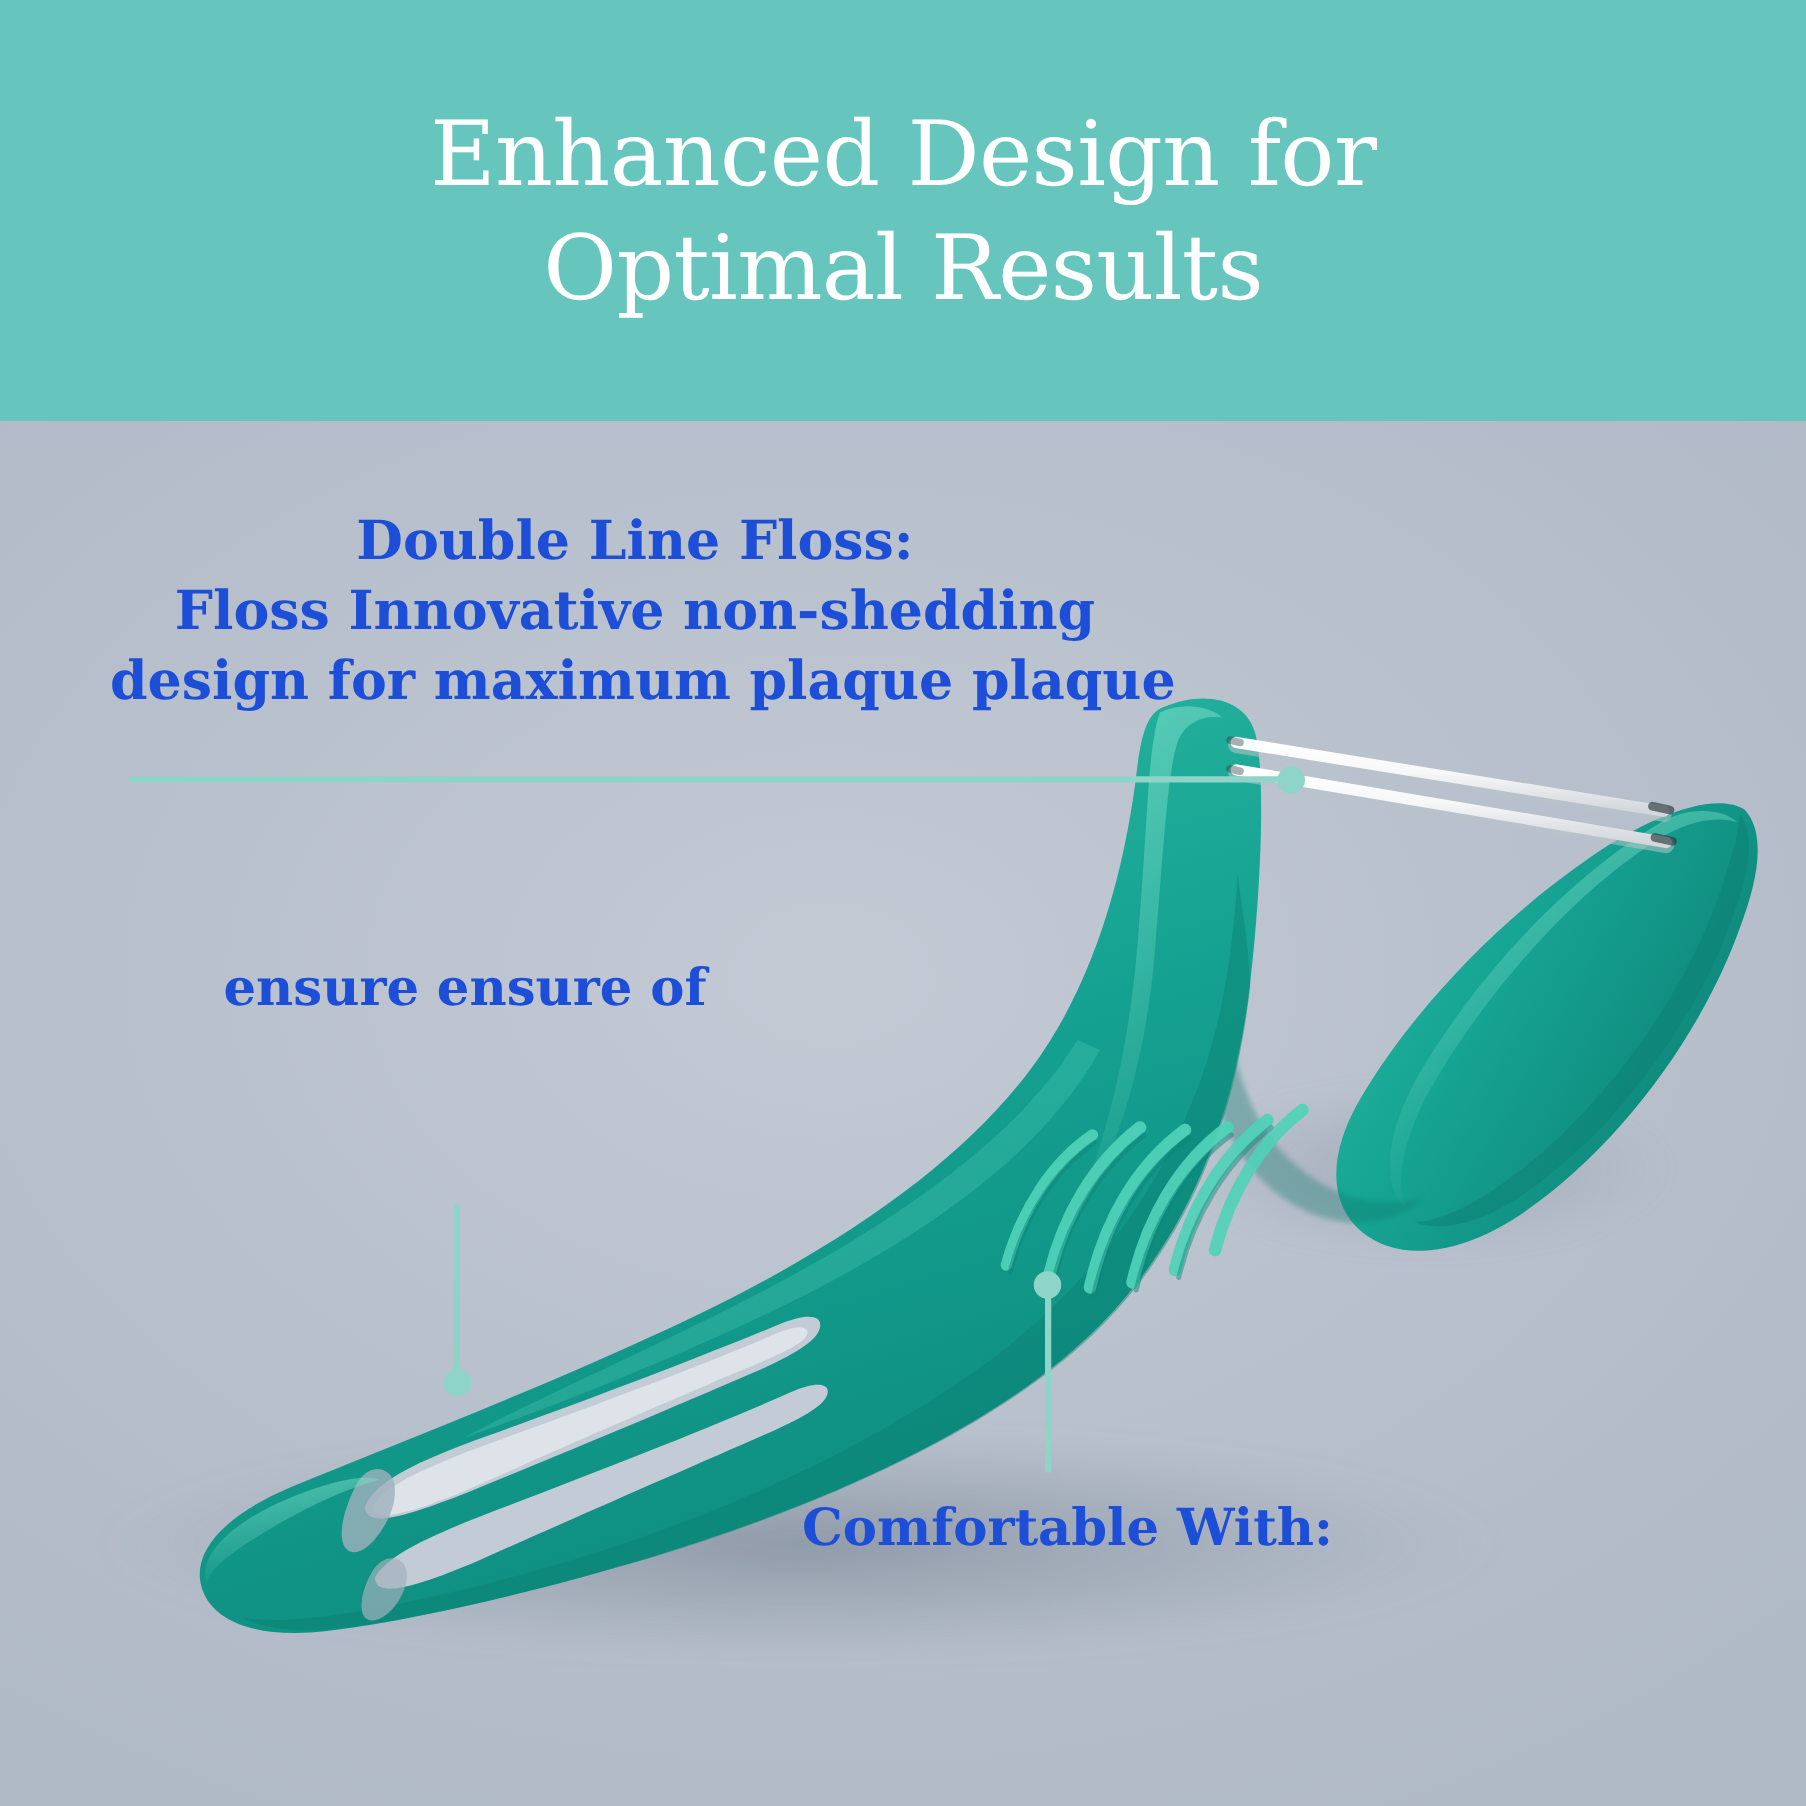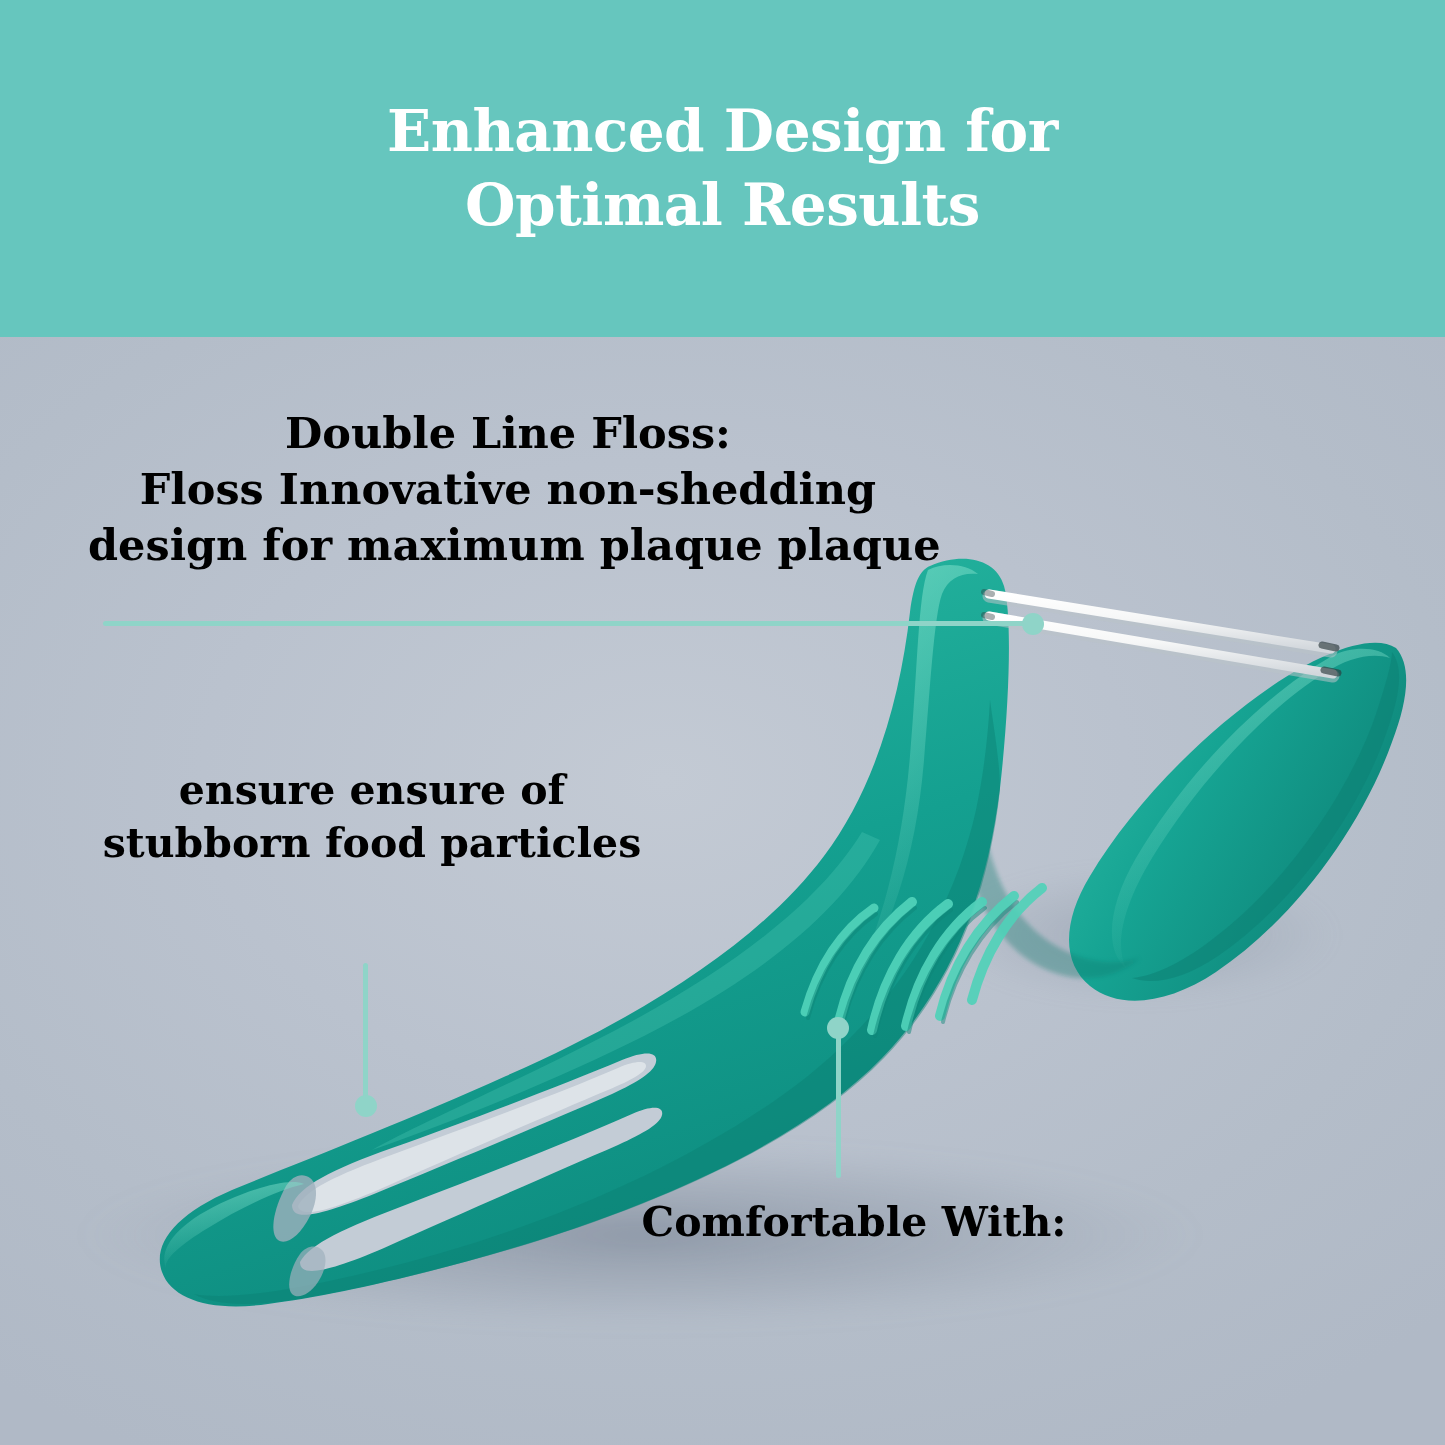--- a/index.html
+++ b/index.html
@@ -27,22 +27,22 @@
     display: flex;
     flex-direction: column;
     align-items: center;
     justify-content: center;
   }
   #header-title {
     width: 1100px;
     text-align: center;
     color: #ffffff;
     font-family: "DejaVu Serif", serif;
-    font-weight: bold;
-    font-size: 58px;
+    font-weight: normal;
+    font-size: 72px;
     line-height: 1.26;
     letter-spacing: -0.5px;
     text-rendering: optimizeLegibility;
   }
   #header-title .l2 { display: block; }
 
   
   #photo-area {
     position: absolute;
     left: 0;
@@ -50,21 +50,21 @@
     width: 1445px;
     height: 1108px;
     background:
       radial-gradient(ellipse 1100px 760px at 46% 40%, #c3cad4 0%, #bac2ce 42%, #b4bdc9 72%, #b0b9c6 100%);
     overflow: hidden;
   }
 
   
   .callout {
     position: absolute;
-    color: #000000;
+    color: #1d4ed8;
     font-family: "DejaVu Serif", serif;
     font-weight: bold;
     text-align: center;
     line-height: 1.30;
     white-space: nowrap;
   }
   .callout .ln { display: block; }
 
   #callout-floss {
     left: 88px;
@@ -363,20 +363,19 @@
   <div class="leader-dot" id="leader-grip-dot"></div>
 
   <div class="callout" id="callout-floss">
     <span class="ln">Double Line Floss:</span>
     <span class="ln">Floss Innovative non-shedding</span>
     <span class="ln">design for maximum plaque plaque</span>
   </div>
 
   <div class="callout" id="callout-pick">
     <span class="ln">ensure ensure of</span>
-    <span class="ln">stubborn food particles</span>
   </div>
 
   <div class="callout" id="callout-grip">
     <span class="ln">Comfortable With:</span>
   </div>
 
 </div>
 
 </body></html>

